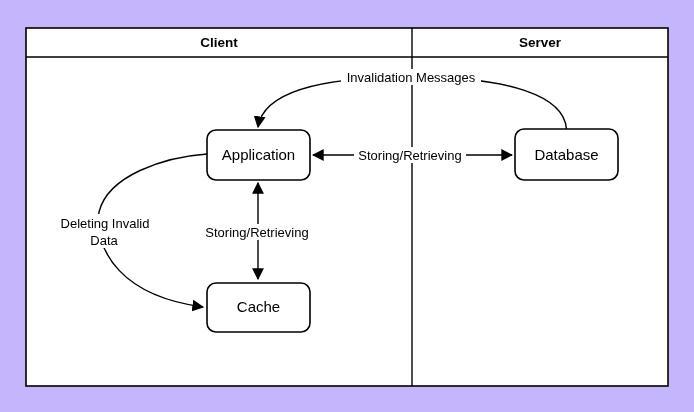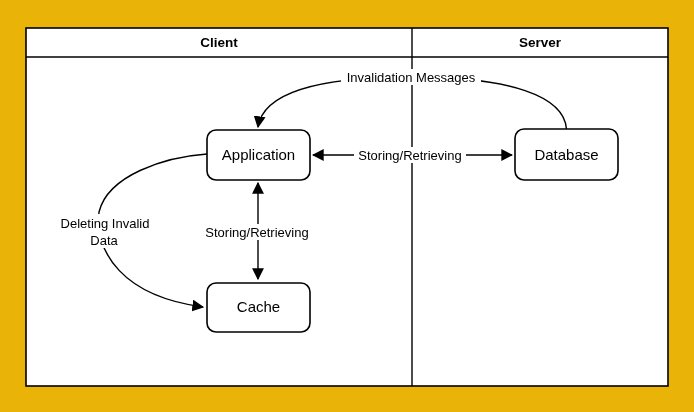--- a/index.html
+++ b/index.html
@@ -5,21 +5,21 @@
   html, body {
     margin: 0;
     padding: 0;
     background: #f7f8fa;
     font-family: "Liberation Sans", sans-serif;
   }
   .stage {
     position: relative;
     width: 694px;
     height: 412px;
-    background: #eab308;
+    background: #c4b5fd;
     overflow: hidden;
   }
   svg { display: block; }
   text {
     font-family: "Liberation Sans", sans-serif;
     fill: #000000;
   }
   .lane-title {
     font-size: 13.5px;
     font-weight: bold;

